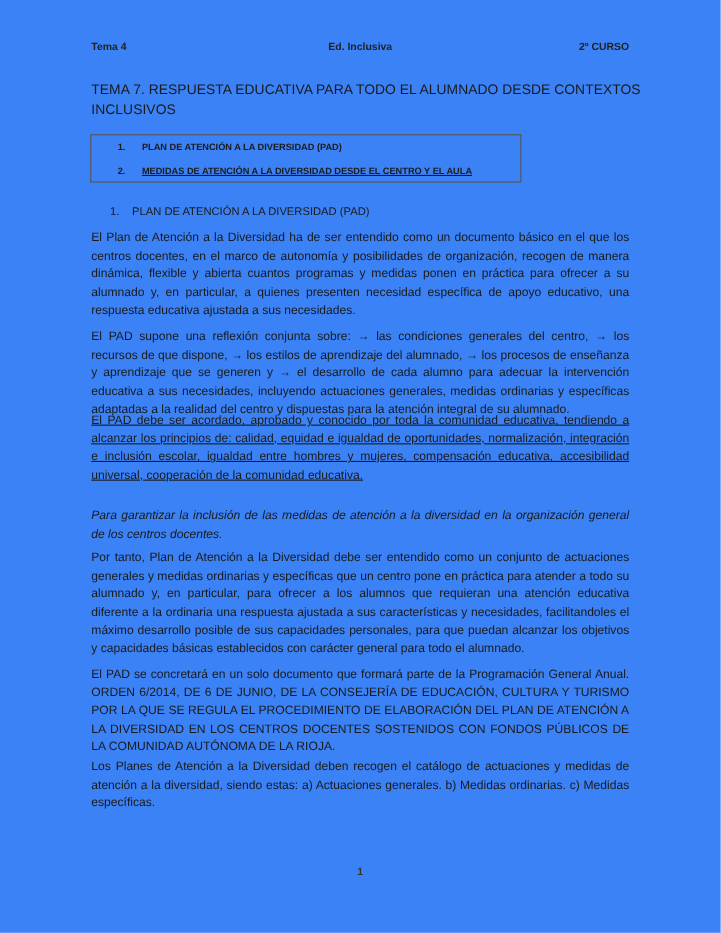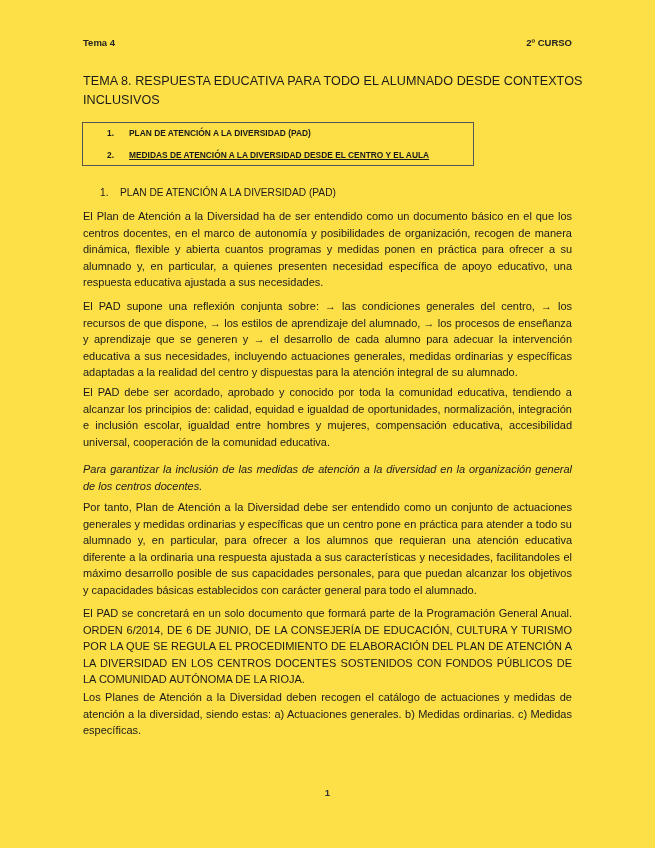--- a/index.html
+++ b/index.html
@@ -1,18 +1,18 @@
 <!DOCTYPE html>
 <html><head>
 <meta charset="utf-8">
 <style>
   html, body { margin: 0; padding: 0; background: #ffffff; }
   body { width: 655px; height: 848px; position: relative; overflow: hidden;
          font-family: "Liberation Sans", sans-serif; color: #1a1a1a; }
-  .page { position: absolute; left: 0; top: 0; width: 655px; height: 848px; background: #fde047; }
+  .page { position: absolute; left: 0; top: 0; width: 655px; height: 848px; background: #3b82f6; }
   .header { position: absolute; top: 37px; left: 83px; right: 83px; height: 14px;
             font-size: 9.5px; font-weight: bold; color: #222; }
   .header .left { position: absolute; left: 0; }
   .header .center { position: absolute; left: 0; right: 0; text-align: center; }
   .header .right { position: absolute; right: 0; }
   .title { position: absolute; left: 83px; top: 72px; width: 500px;
            font-size: 12.6px; line-height: 19px; color: #1a1a1a; letter-spacing: 0.05px; }
   .toc { position: absolute; left: 82px; top: 122px; width: 392px; height: 44px;
          border: 1.3px solid #555; box-sizing: border-box; }
   .toc-item { position: absolute; left: 24px; font-size: 8.4px; font-weight: bold; color: #1a1a1a; white-space: nowrap; }
@@ -24,40 +24,41 @@
   .pagenum { position: absolute; top: 787px; left: 0; right: 0; text-align: center;
              font-size: 9.5px; font-weight: bold; color: #333; }
 </style>
 </head>
 <body>
 
 <div class="page">
 
   <div class="header">
     <span class="left">Tema 4</span>
+    <span class="center">Ed. Inclusiva</span>
     <span class="right">2º CURSO</span>
   </div>
 
-  <div class="title">TEMA 8. RESPUESTA EDUCATIVA PARA TODO EL ALUMNADO DESDE CONTEXTOS INCLUSIVOS</div>
+  <div class="title">TEMA 7. RESPUESTA EDUCATIVA PARA TODO EL ALUMNADO DESDE CONTEXTOS INCLUSIVOS</div>
 
   <div class="toc">
     <div class="toc-item" style="top:5px;">
       <span class="num">1.</span><span>PLAN DE ATENCIÓN A LA DIVERSIDAD (PAD)</span>
     </div>
     <div class="toc-item" style="top:27px;text-decoration:underline;">
       <span class="num">2.</span><span>MEDIDAS DE ATENCIÓN A LA DIVERSIDAD DESDE EL CENTRO Y EL AULA</span>
     </div>
   </div>
 
   <div class="section-heading">
     <span class="num">1.</span><span>PLAN DE ATENCIÓN A LA DIVERSIDAD (PAD)</span>
   </div>
 
   <p class="para" style="top:208px;">El Plan de Atención a la Diversidad ha de ser entendido como un documento básico en el que los centros docentes, en el marco de autonomía y posibilidades de organización, recogen de manera dinámica, flexible y abierta cuantos programas y medidas ponen en práctica para ofrecer a su alumnado y, en particular, a quienes presenten necesidad específica de apoyo educativo, una respuesta educativa ajustada a sus necesidades.</p>
   <p class="para" style="top:298px;">El PAD supone una reflexión conjunta sobre: → las condiciones generales del centro, → los recursos de que dispone, → los estilos de aprendizaje del alumnado, → los procesos de enseñanza y aprendizaje que se generen y → el desarrollo de cada alumno para adecuar la intervención educativa a sus necesidades, incluyendo actuaciones generales, medidas ordinarias y específicas adaptadas a la realidad del centro y dispuestas para la atención integral de su alumnado.</p>
-  <p class="para" style="top:384px;">El PAD debe ser acordado, aprobado y conocido por toda la comunidad educativa, tendiendo a alcanzar los principios de: calidad, equidad e igualdad de oportunidades, normalización, integración e inclusión escolar, igualdad entre hombres y mujeres, compensación educativa, accesibilidad universal, cooperación de la comunidad educativa.</p>
+  <p class="para" style="top:374px;text-decoration:underline;">El PAD debe ser acordado, aprobado y conocido por toda la comunidad educativa, tendiendo a alcanzar los principios de: calidad, equidad e igualdad de oportunidades, normalización, integración e inclusión escolar, igualdad entre hombres y mujeres, compensación educativa, accesibilidad universal, cooperación de la comunidad educativa.</p>
   <p class="para" style="top:461px;font-style:italic;">Para garantizar la inclusión de las medidas de atención a la diversidad en la organización general de los centros docentes.</p>
   <p class="para" style="top:499px;">Por tanto, Plan de Atención a la Diversidad debe ser entendido como un conjunto de actuaciones generales y medidas ordinarias y específicas que un centro pone en práctica para atender a todo su alumnado y, en particular, para ofrecer a los alumnos que requieran una atención educativa diferente a la ordinaria una respuesta ajustada a sus características y necesidades, facilitandoles el máximo desarrollo posible de sus capacidades personales, para que puedan alcanzar los objetivos y capacidades básicas establecidos con carácter general para todo el alumnado.</p>
   <p class="para" style="top:605px;">El PAD se concretará en un solo documento que formará parte de la Programación General Anual. ORDEN 6/2014, DE 6 DE JUNIO, DE LA CONSEJERÍA DE EDUCACIÓN, CULTURA Y TURISMO POR LA QUE SE REGULA EL PROCEDIMIENTO DE ELABORACIÓN DEL PLAN DE ATENCIÓN A LA DIVERSIDAD EN LOS CENTROS DOCENTES SOSTENIDOS CON FONDOS PÚBLICOS DE LA COMUNIDAD AUTÓNOMA DE LA RIOJA.</p>
   <p class="para" style="top:689px;">Los Planes de Atención a la Diversidad deben recogen el catálogo de actuaciones y medidas de atención a la diversidad, siendo estas: a) Actuaciones generales. b) Medidas ordinarias. c) Medidas específicas.</p>
 
   <div class="pagenum">1</div>
 </div>
 
 </body></html>

